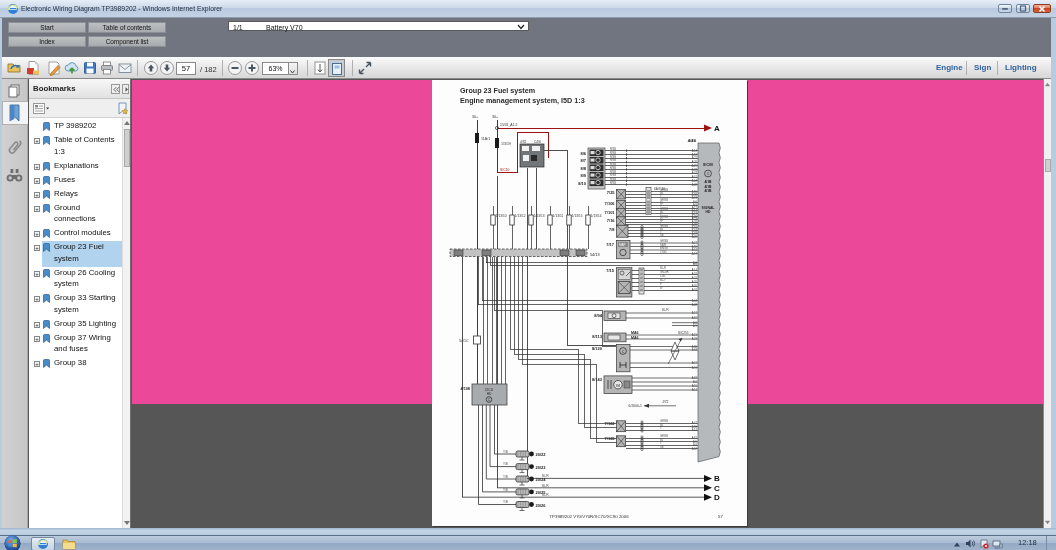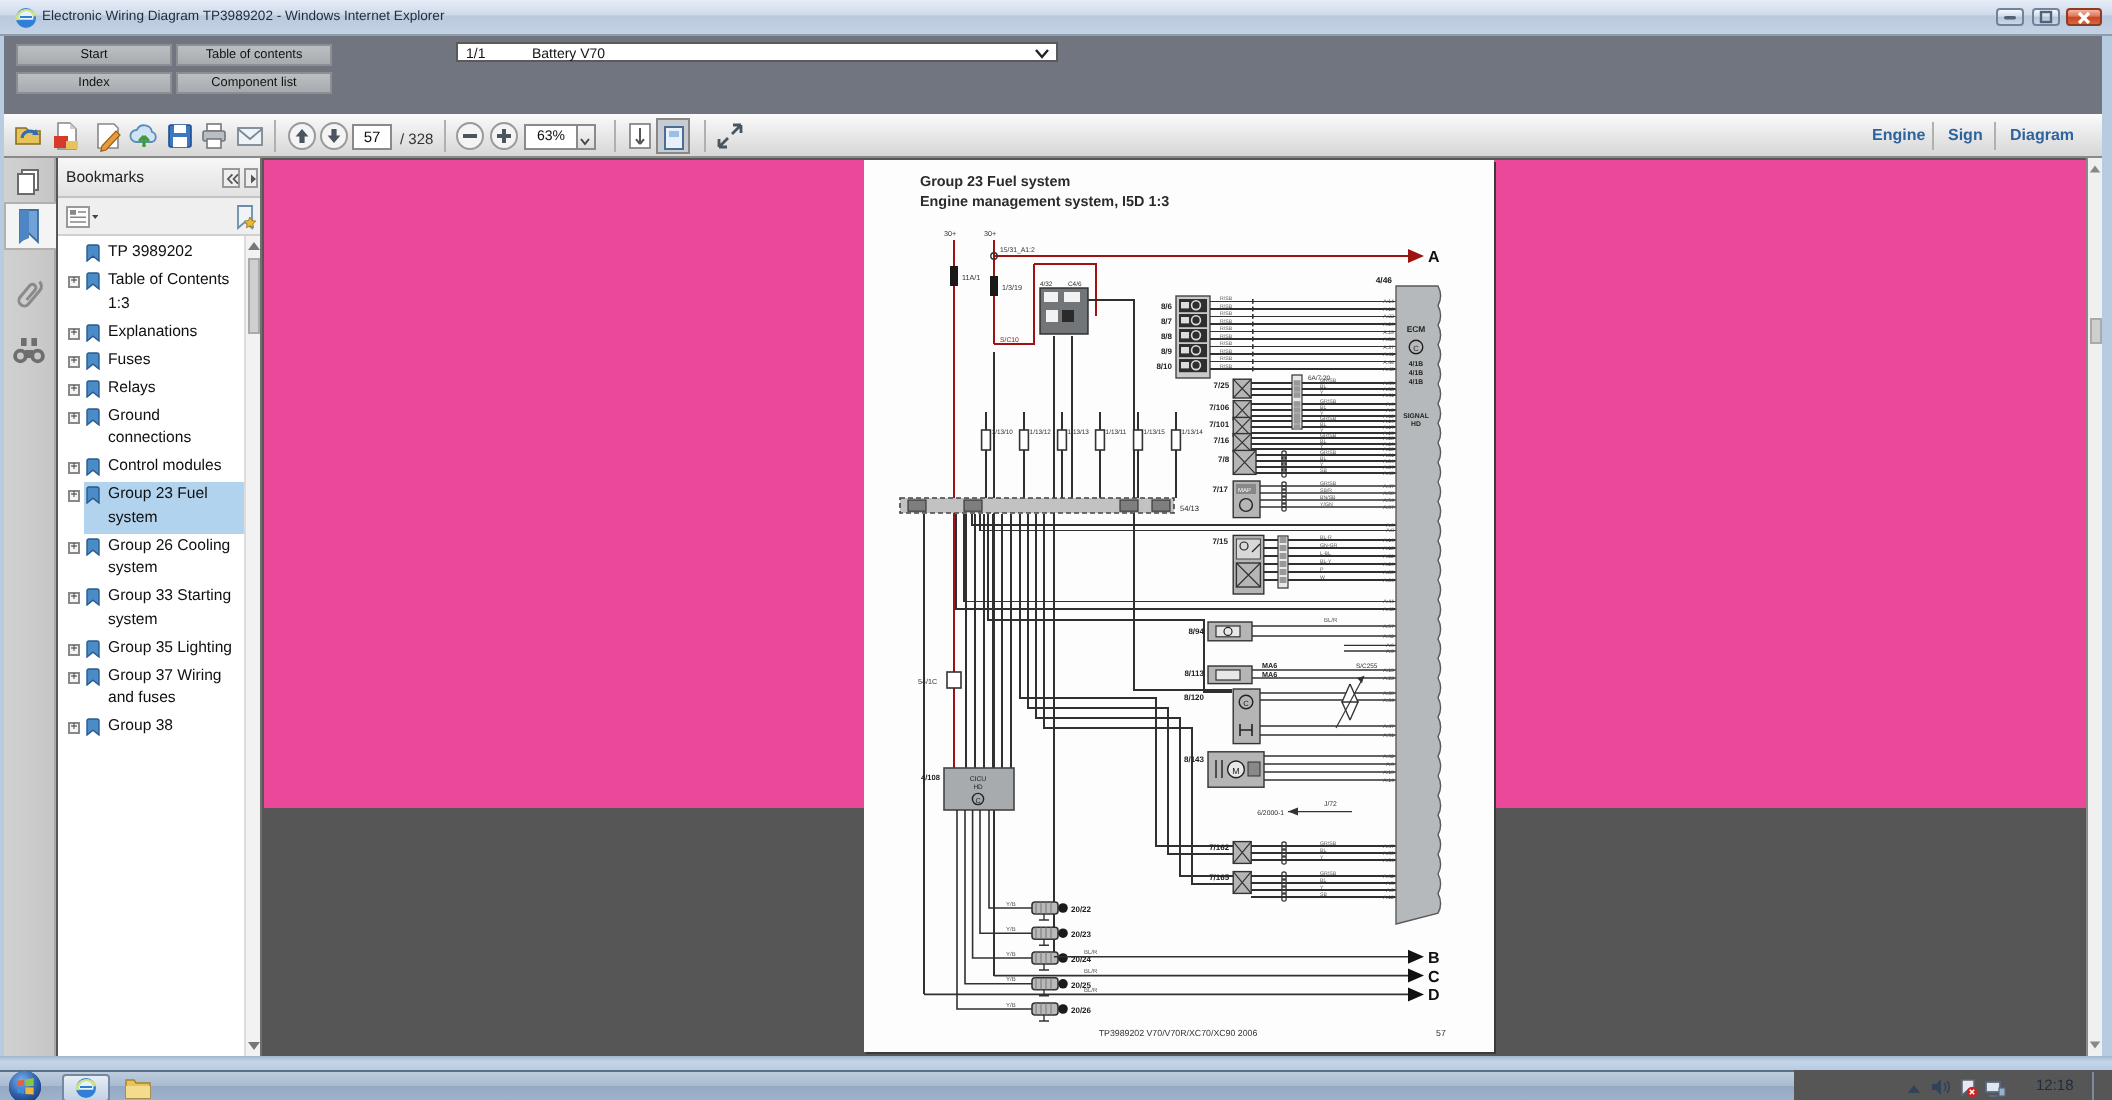--- a/index.html
+++ b/index.html
@@ -31,21 +31,21 @@
 .hl{background:linear-gradient(90deg,rgba(0,0,0,0) 0,rgba(0,0,0,0) 13px,#b1d3ee 13px)}
 
 #content{left:132px;top:80px;width:911px;height:324px;background:#ec4899}
 #page{position:absolute;left:300px;top:0;width:315px;height:446px;background:#fdfdfd;box-shadow:1px 1px 0 #3a3a3a}
 #cscroll{left:1043px;top:79px;width:8px;height:449px;background:#f0f0f0;border-left:1px solid #8a8a8a}
 
 #lborder{left:0;top:18px;width:2px;height:517px;background:#b7cbe1}
 #rborder{left:1051px;top:18px;width:5px;height:517px;background:#b7cbe1}
 #bframe{left:0;top:528px;width:1056px;height:7px;background:linear-gradient(180deg,#9fb6cf,#c6d6e8 40%,#b7cbe1)}
 
-#taskbar{left:0;top:535px;width:897px;height:15px;background:linear-gradient(180deg,#bdccdd 0%,#a9bbd1 50%,#93a9c4 51%,#9fb2ca 100%);border-top:1px solid #5c6e85}
+#taskbar{left:0;top:535px;width:1056px;height:15px;background:linear-gradient(180deg,#bdccdd 0%,#a9bbd1 50%,#93a9c4 51%,#9fb2ca 100%);border-top:1px solid #5c6e85}
 .tray{position:absolute;top:2px;font-size:7.5px;color:#1d2c3e}
 
 </style></head><body>
 <div class="abs" id="title">
 <svg class="abs" style="left:7px;top:3px" width="12" height="12" viewBox="0 0 12 12">
       <circle cx="6" cy="6" r="5" fill="#2f7fd4"></circle>
       <path d="M1.5,7 A4.8,4.8 0 0 1 10.5,5" fill="none" stroke="#cde08a" stroke-width="2"></path>
       <path d="M2.5,6.3 A3.6,3.6 0 1 1 9.5,7.4 L3,7.4 Z" fill="#eaf3fb"></path>
       <path d="M3,5.5 h6 M3,7.4 h6.5" stroke="#2f7fd4" stroke-width="1.1"></path>
     </svg>
@@ -116,21 +116,21 @@
 <div class="sep" style="left:137px"></div>
 <svg class="abs" style="left:143px;top:3px" width="16" height="16" viewBox="0 0 16 16">
       <circle cx="8" cy="8" r="6.5" fill="#f4f4f4" stroke="#9a9a9a" stroke-width="1"></circle>
       <path d="M8,4.5 l3.2,3.8 h-1.9 v3.2 h-2.6 V8.3 H4.8 Z" fill="#4a5560"></path>
     </svg>
 <svg class="abs" style="left:159px;top:3px" width="16" height="16" viewBox="0 0 16 16">
       <circle cx="8" cy="8" r="6.5" fill="#f4f4f4" stroke="#9a9a9a" stroke-width="1"></circle>
       <path d="M8,11.5 l3.2,-3.8 h-1.9 V4.5 h-2.6 v3.2 H4.8 Z" fill="#4a5560"></path>
     </svg>
 <div class="abs" style="left:176px;top:5px;width:20px;height:13px;background:#fff;border:1px solid #8a8a8a;font-size:7.5px;text-align:center;line-height:12px;color:#111">57</div>
-<div class="abs" style="left:200px;top:7.5px;font-size:7.5px;color:#333">/ 328</div>
+<div class="abs" style="left:200px;top:7.5px;font-size:7.5px;color:#333">/ 182</div>
 <div class="sep" style="left:222px"></div>
 <svg class="abs" style="left:227px;top:3px" width="16" height="16" viewBox="0 0 16 16">
       <circle cx="8" cy="8" r="6.5" fill="#f4f4f4" stroke="#9a9a9a" stroke-width="1"></circle>
       <rect x="4.5" y="7" width="7" height="2" fill="#4a5560"></rect>
     </svg>
 <svg class="abs" style="left:244px;top:3px" width="16" height="16" viewBox="0 0 16 16">
       <circle cx="8" cy="8" r="6.5" fill="#f4f4f4" stroke="#9a9a9a" stroke-width="1"></circle>
       <rect x="4.5" y="7" width="7" height="2" fill="#4a5560"></rect>
       <rect x="7" y="4.5" width="2" height="7" fill="#4a5560"></rect>
     </svg>
@@ -149,21 +149,21 @@
       <rect x="5.5" y="4.5" width="5" height="3" fill="#9cc0e4"></rect>
     </svg>
 <div class="sep" style="left:352px"></div>
 <svg class="abs" style="left:357px;top:3px" width="16" height="16" viewBox="0 0 16 16">
       <path d="M2.5,13.5 L7,9 M2.5,13.5 v-4 M2.5,13.5 h4 M13.5,2.5 L9,7 M13.5,2.5 v4 M13.5,2.5 h-4" stroke="#4a5560" stroke-width="1.4" fill="none"></path>
     </svg>
 <div class="rtxt" style="left:936px">Engine</div>
 <div class="sep" style="left:966px;top:4px;height:14px"></div>
 <div class="rtxt" style="left:974px">Sign</div>
 <div class="sep" style="left:997px;top:4px;height:14px"></div>
-<div class="rtxt" style="left:1005px">Diagram</div>
+<div class="rtxt" style="left:1005px">Lighting</div>
 </div>
 <div class="abs" id="navstrip">
 <svg class="abs" style="left:7px;top:5px" width="14" height="14" viewBox="0 0 14 14">
       <rect x="4" y="1" width="8" height="10" fill="#fff" stroke="#6a6a6a" stroke-width="1"></rect>
       <rect x="2" y="3" width="8" height="10" fill="#fff" stroke="#6a6a6a" stroke-width="1"></rect>
     </svg>
 <div class="abs" style="left:2px;top:22px;width:26px;height:24px;background:#f4f4f4;border:1px solid #b0b0b0;border-right:none"></div>
 <svg class="abs" style="left:8px;top:25px" width="13" height="18" viewBox="0 0 13 18">
       <path d="M2,1 h9 v16 l-4.5,-4.2 L2,17 Z" fill="#6fa3d8" stroke="#3e6da0" stroke-width="0.9"></path>
       <path d="M2,1 h4.5 v14 l-4.5,2 Z" fill="#4d86c2"></path>
@@ -177,21 +177,21 @@
       <path d="M5.5,2 h2.8 v4 H5.5 Z M10.7,2 h2.8 v4 h-2.8 Z" fill="#6e6e6e"></path>
       <circle cx="5.2" cy="11" r="3.6" fill="#6e6e6e"></circle>
       <circle cx="13.8" cy="11" r="3.6" fill="#6e6e6e"></circle>
       <rect x="7.5" y="8" width="4" height="4" fill="#6e6e6e"></rect>
       <circle cx="5.2" cy="11" r="1.7" fill="#c9c9c9"></circle>
       <circle cx="13.8" cy="11" r="1.7" fill="#c9c9c9"></circle>
     </svg>
 </div>
 <div class="abs" id="bpanel">
 <div id="bphead">
-      <span style="position:absolute;left:4px;top:5px;font-size:7.8px;color:#222;font-weight:normal">Bookmarks</span>
+      <span style="position:absolute;left:4px;top:5px;font-size:7.8px;color:#222;font-weight:bold">Bookmarks</span>
       <span style="position:absolute;left:82px;top:5px;width:9px;height:10px;border:1px solid #999;background:#eee">
         <svg width="9" height="9" viewBox="0 0 9 9" style="display:block">
           <path d="M4.2,2.2 L2,4.5 L4.2,6.8 M7,2.2 L4.8,4.5 L7,6.8" fill="none" stroke="#555" stroke-width="0.9"></path>
         </svg>
       </span>
       <span style="position:absolute;left:93px;top:5px;width:7px;height:10px;border:1px solid #999;background:#eee">
         <svg width="7" height="9" viewBox="0 0 7 9" style="display:block">
           <path d="M2.5,2.2 L5,4.5 L2.5,6.8 Z" fill="#555"></path>
         </svg>
       </span>

